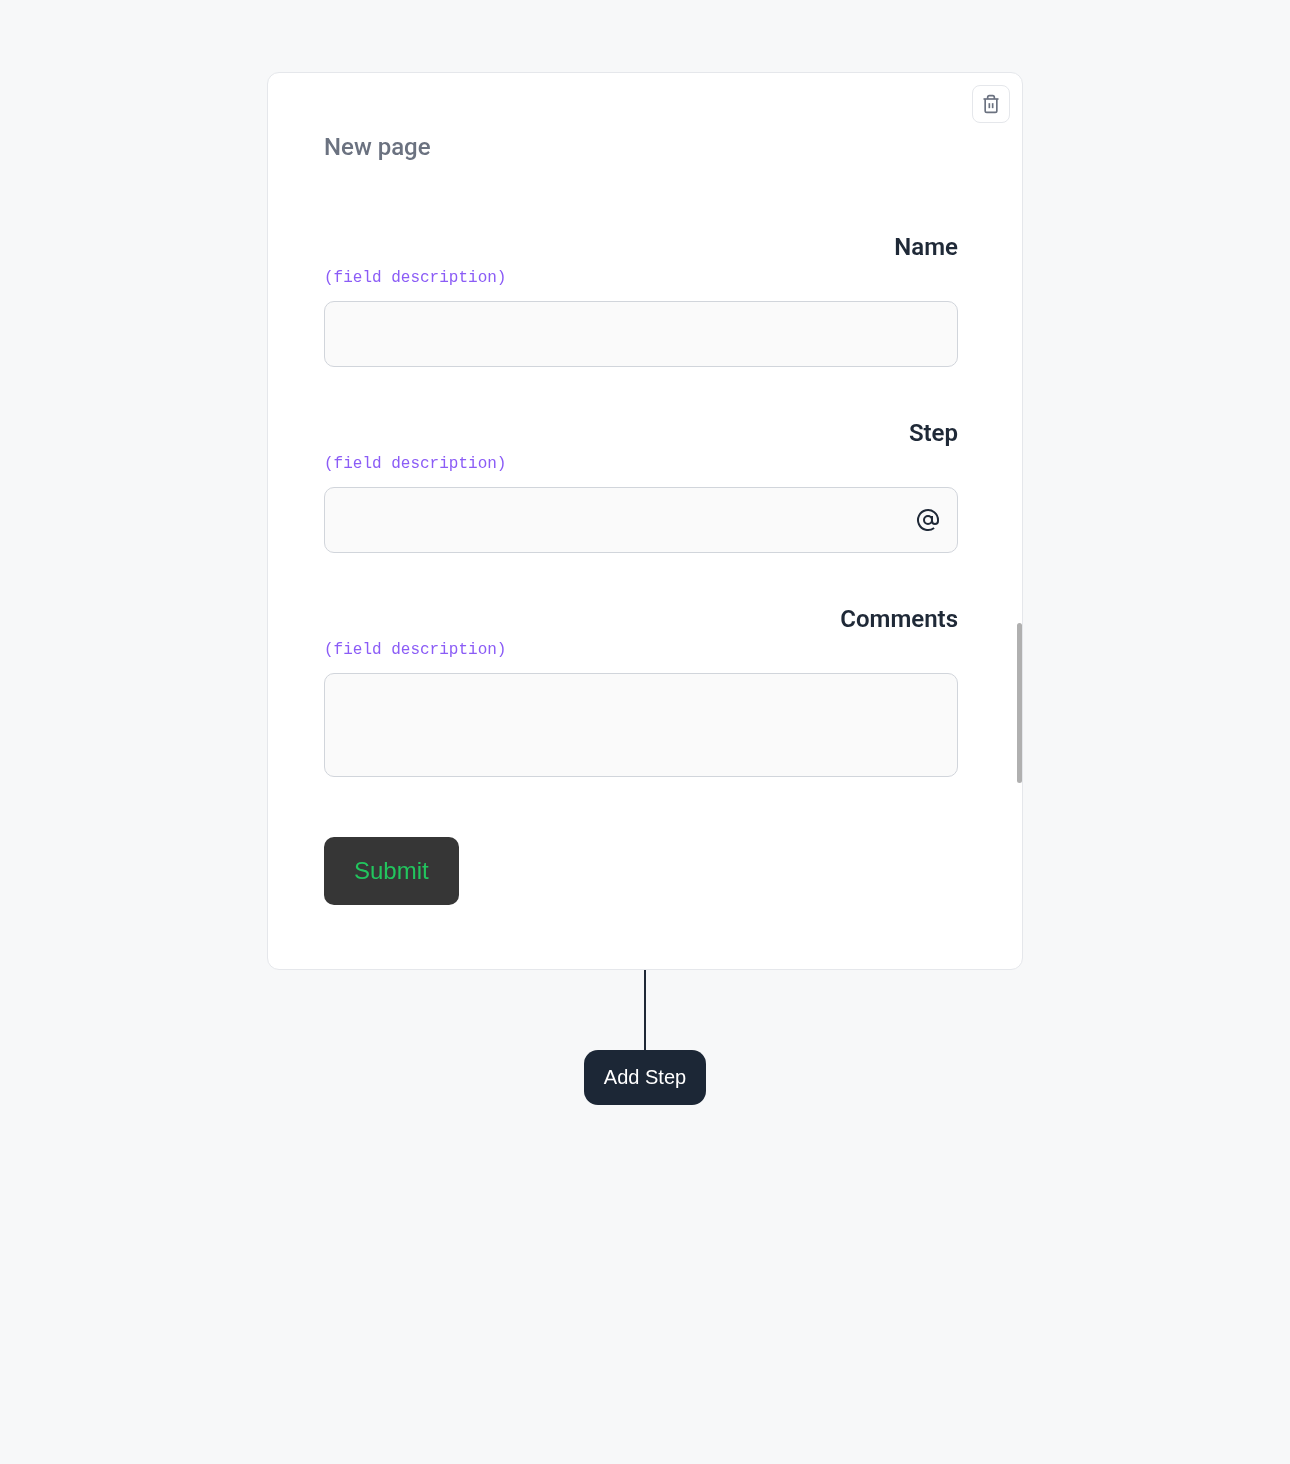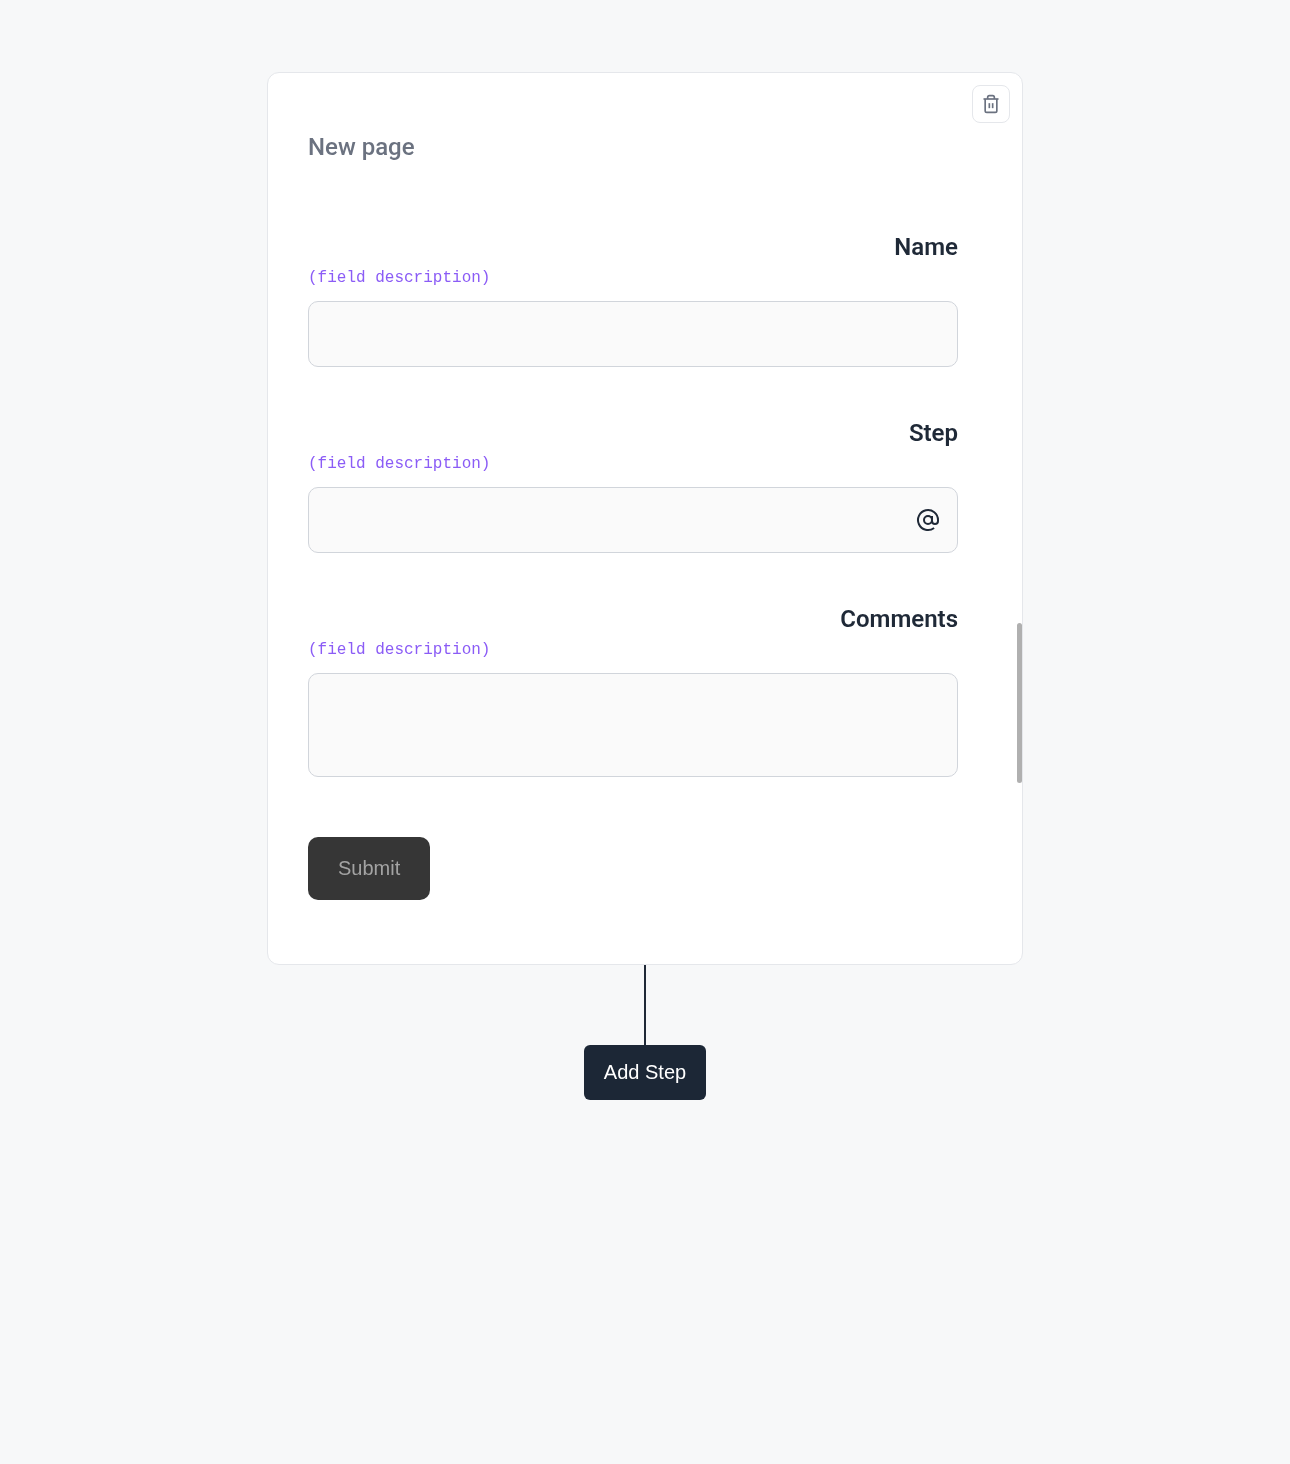--- a/index.html
+++ b/index.html
@@ -15,21 +15,21 @@
       height: 1464px;
       position: relative;
     }
     
     .card {
       background-color: #ffffff;
       border: 1px solid #e5e7eb;
       border-radius: 12px;
       width: 756px;
       margin: 72px auto 0;
-      padding: 60px 64px 64px 40px;
+      padding: 60px 64px 64px 56px;
       position: relative;
     }
     
     .delete-button {
       position: absolute;
       top: 12px;
       right: 12px;
       width: 38px;
       height: 38px;
       background-color: #ffffff;
@@ -122,44 +122,44 @@
       background-color: #fafafa;
       padding: 14px 18px;
       font-size: 18px;
       color: #1f2937;
       font-family: inherit;
       resize: none;
     }
     
     .submit-button {
       background-color: #363636;
-      color: #a3a3a3;
+      color: #22c55e;
       border: none;
       border-radius: 10px;
       padding: 20px 30px;
-      font-size: 20px;
+      font-size: 24px;
       font-weight: 500;
       cursor: pointer;
       margin-top: 4px;
     }
     
     .connector-line {
       width: 2px;
       height: 80px;
       background-color: #1f2937;
       margin: 0 auto;
     }
     
     .add-step-button {
       display: block;
       margin: 0 auto;
       background-color: #1c2736;
       color: #ffffff;
       border: none;
-      border-radius: 6px;
+      border-radius: 14px;
       padding: 16px 20px;
       font-size: 20px;
       font-weight: 500;
       cursor: pointer;
     }
     
     .scrollbar-indicator {
       position: absolute;
       right: 0;
       top: 550px;

